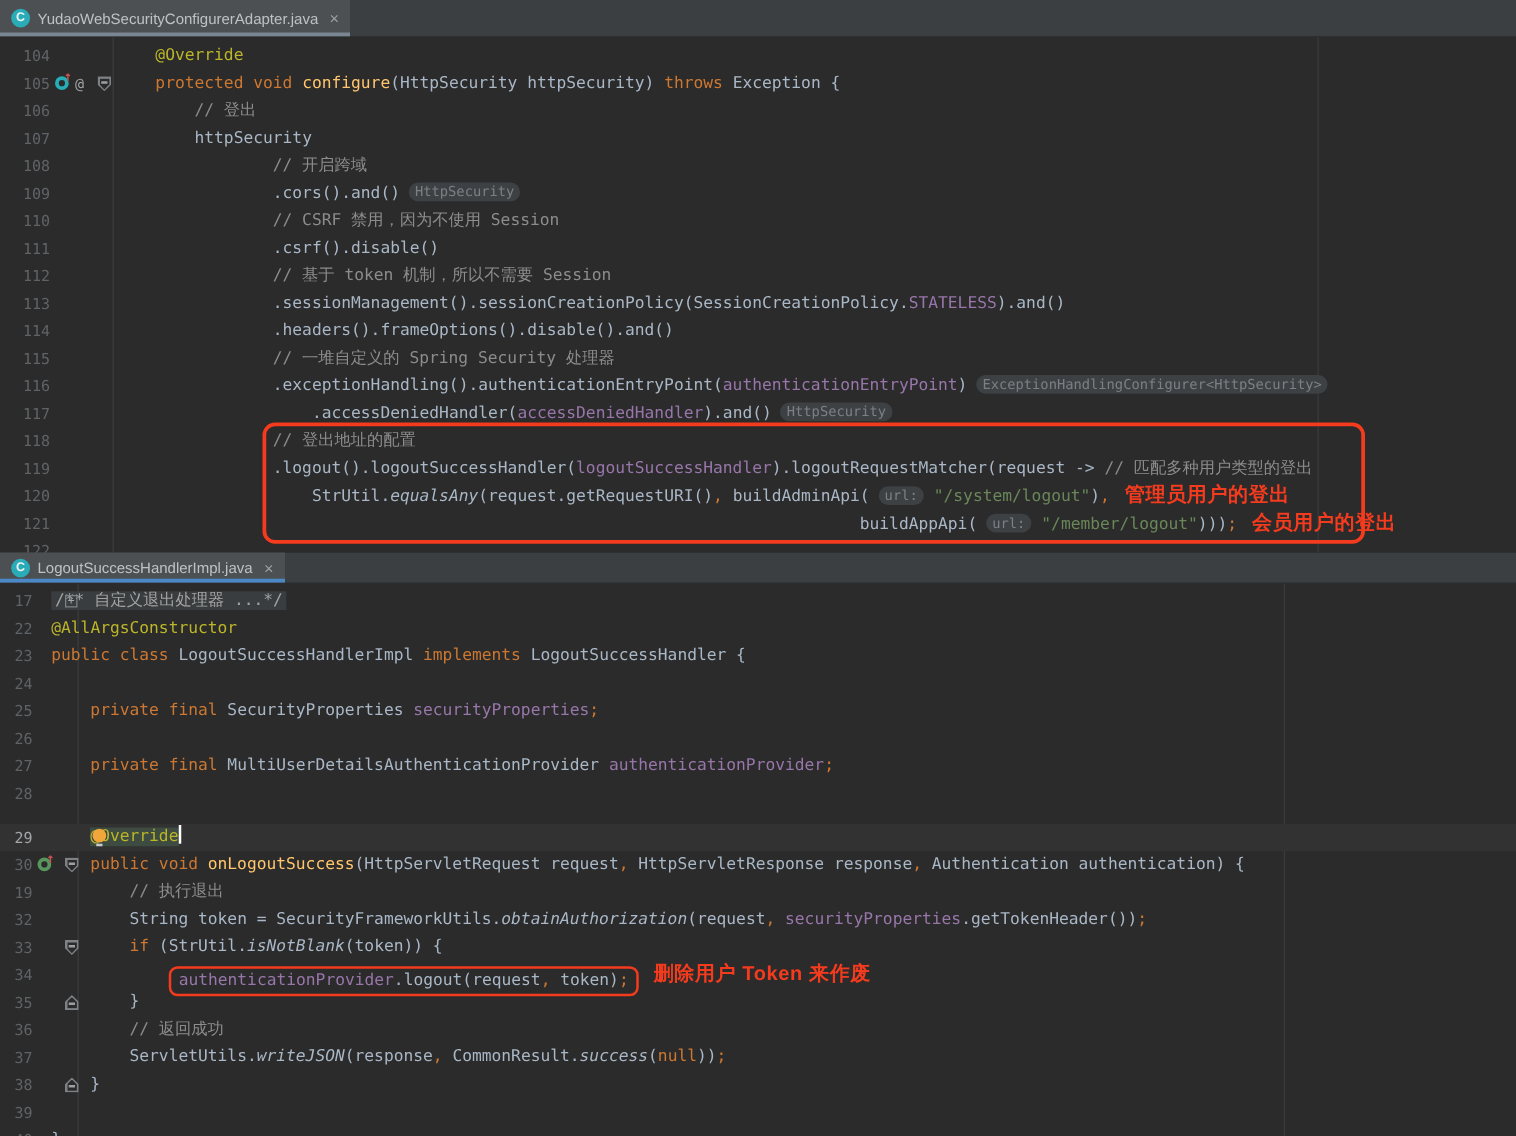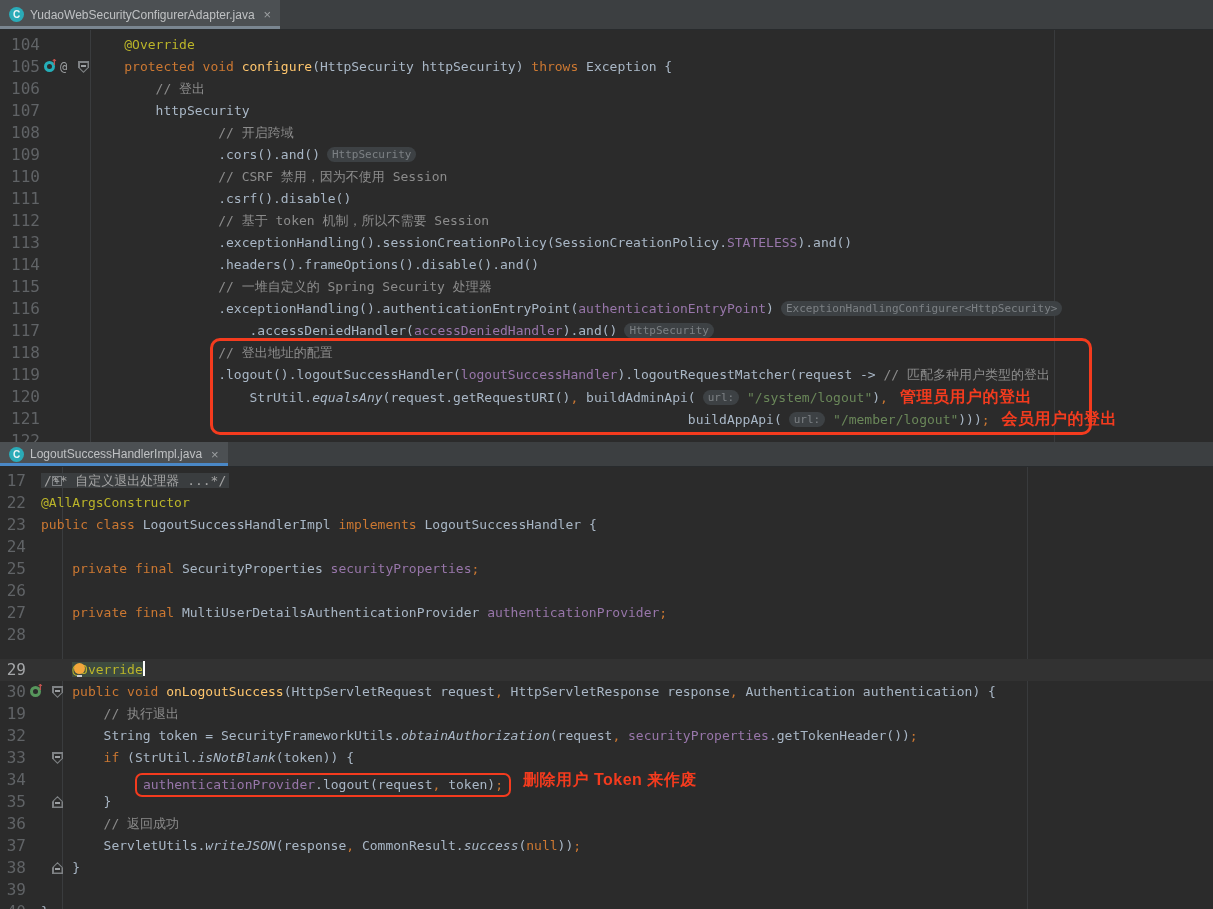--- a/index.html
+++ b/index.html
@@ -40,21 +40,21 @@
   .pane0 .lines { padding-top:4px; }
   .pane1 .lines { padding-top:3px; }
   .row { position:relative; display:flex; height:22px; line-height:22px; }
   .caret-row { background:#323232;margin-top:13px; }
   .caret-row .num { color:#A4A6A8; }
   .gut { position:relative; flex:none; }
   .pane0 .gut { width:90px; }
   .pane1 .gut { width:38px; }
   .num {
     position:absolute; left:0; top:0; text-align:right;
-    color:#606366; font-size:16px;
+    color:#606366; font-size:12px;
   }
   .pane0 .num { width:40px; }
   .pane1 .num { width:26px; }
   .code { flex:1; white-space:pre; }
   .gutsep { position:absolute; top:0; bottom:0; width:1px; background:#3A3C3E; z-index:1; }
   .vguide { position:absolute; top:0; bottom:0; width:1px; background:#393B3D; z-index:1; }
   
   .kw  { color:#CC7832; }
   .df  { color:#A9B7C6; }
   .cm  { color:#8C8C8C; }
@@ -191,21 +191,21 @@
           <div class="row">
             <div class="gut">
               <span class="num">112</span>
             </div>
             <div class="code" style="padding-left: calc(16ch + 3px);"><span class="cm">// 基于 token 机制，所以不需要 Session</span></div>
           </div>
           <div class="row">
             <div class="gut">
               <span class="num">113</span>
             </div>
-            <div class="code" style="padding-left: calc(16ch + 3px);"><span class="df">.exceptionHandling().sessionCreationPolicy(SessionCreationPolicy.</span><span class="cs">STATELESS</span><span class="df">).and()</span></div>
+            <div class="code" style="padding-left: calc(16ch + 3px);"><span class="df">.sessionManagement().sessionCreationPolicy(SessionCreationPolicy.</span><span class="cs">STATELESS</span><span class="df">).and()</span></div>
           </div>
           <div class="row">
             <div class="gut">
               <span class="num">114</span>
             </div>
             <div class="code" style="padding-left: calc(16ch + 3px);"><span class="df">.headers().frameOptions().disable().and()</span></div>
           </div>
           <div class="row">
             <div class="gut">
               <span class="num">115</span>

